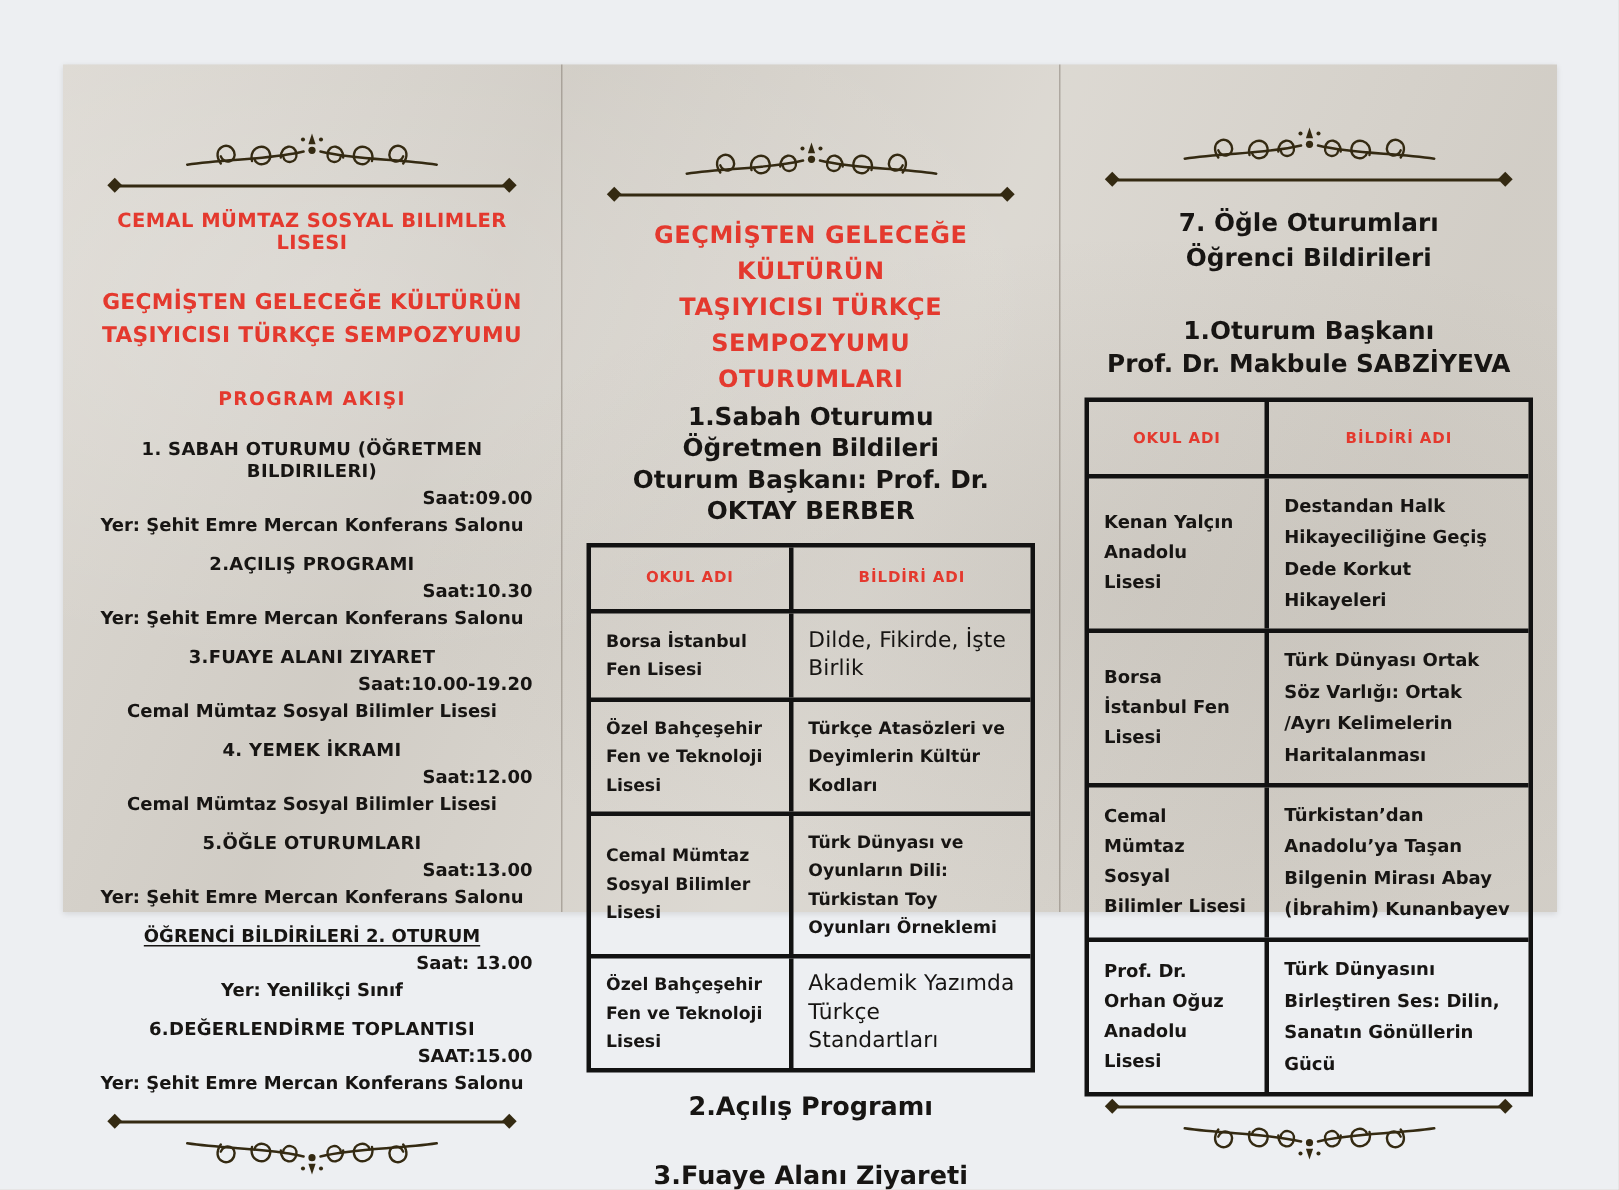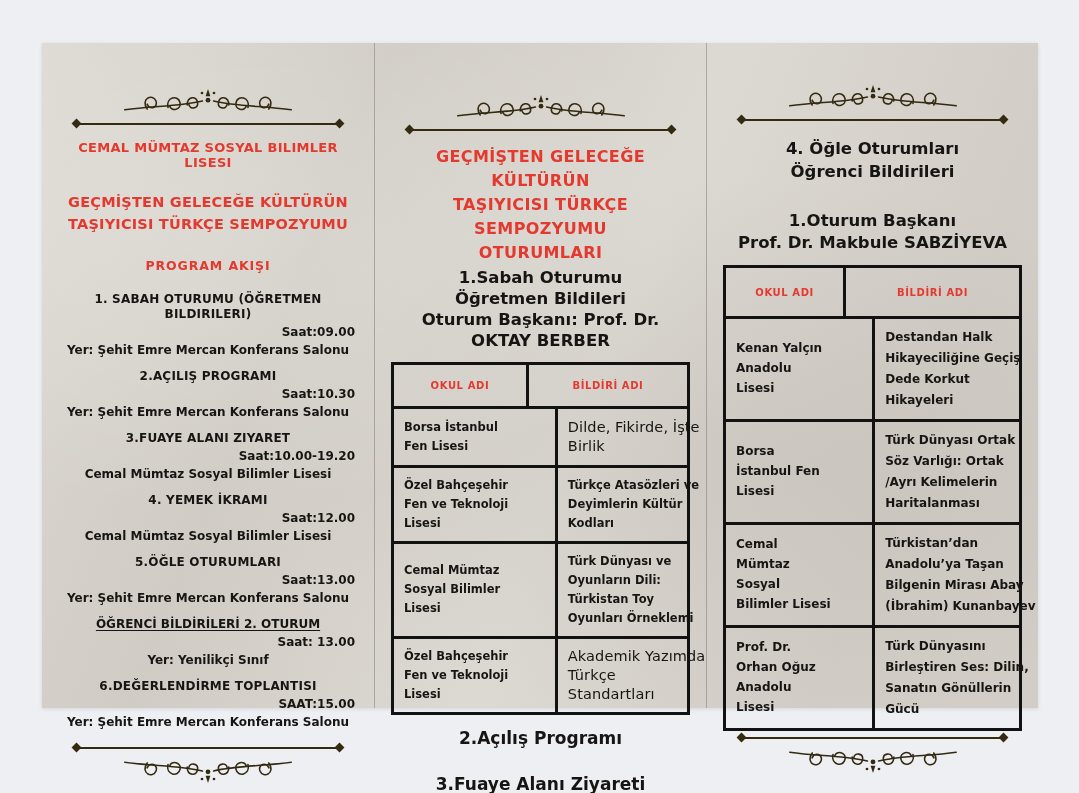--- a/index.html
+++ b/index.html
@@ -3,21 +3,21 @@
 <meta charset="utf-8">
 <style>
   html,body{margin:0;padding:0;}
   body{
     width:1079px;height:793px;overflow:hidden;
     font-family:"DejaVu Sans","Liberation Sans",sans-serif;
     background:var(--page_bg,#edeff2);
   }
   .stage{position:relative;width:1079px;height:793px;background:var(--page_bg,#edeff2);}
   .paper{
-    position:absolute;left:42px;top:43px;width:996px;height:665px;
+    position:absolute;left:42px;top:43px;width:996px;height:565px;
     display:flex;
     background:
       radial-gradient(ellipse at 18% 28%, rgba(255,255,255,.20), transparent 42%),
       radial-gradient(ellipse at 72% 62%, rgba(110,102,90,.10), transparent 48%),
       linear-gradient(112deg, rgba(255,255,255,.10) 0%, rgba(95,88,76,.07) 28%, rgba(255,255,255,.09) 55%, rgba(95,88,76,.06) 82%),
       var(--paper_bg,#d9d5ce);
     box-shadow:0 1px 4px rgba(0,0,0,.10);
     color:var(--ink,#171513);
   }
   .panel{
@@ -61,21 +61,21 @@
   
   .rp-ornament{margin-top:38px;}
   .rp-heading{font-size:16.5px;font-weight:800;line-height:23px;margin-top:14px;}
   .rp-chair{font-size:16.5px;font-weight:800;line-height:22px;margin-top:27px;}
 
   
   .table{width:100%;border:3px solid var(--table_border,#121212);margin-top:11px;flex:0 0 auto;}
   .trow{display:grid;}
   .panel-middle .trow{grid-template-columns:45% 55%;}
   .panel-right  .trow{grid-template-columns:40% 60%;}
-  .trow + .trow{border-top:3px solid var(--table_border,#121212);gap:29px;}
+  .trow + .trow{border-top:3px solid var(--table_border,#121212);}
   .tcell{display:flex;align-items:center;box-sizing:border-box;padding:8px 10px;}
   .tcell + .tcell{border-left:3px solid var(--table_border,#121212);}
   .cell-head{justify-content:center;color:var(--accent_red,#e4392e);font-weight:800;font-size:10px;letter-spacing:.6px;min-height:41px;}
   .panel-right .cell-head{min-height:48px;}
   .cell-school{font-size:11.5px;font-weight:800;line-height:1.65;}
   .cell-paper{font-size:11.5px;font-weight:800;line-height:1.65;}
   .trow.plain .cell-paper{font-weight:400;font-size:14.5px;line-height:1.3;letter-spacing:.1px;}
   .panel-middle .r1{min-height:56px;}
   .panel-middle .r2{min-height:64px;}
   .panel-middle .r3{min-height:74px;}
@@ -282,21 +282,21 @@
               <circle cx="117.5" cy="10" r="1.7"></circle>
             </g>
           </svg>
         </div>
       <div class="rule">
           <span class="diamond"></span>
           <span class="line"></span>
           <span class="diamond"></span>
         </div>
       <div class="rp-heading center">
-        <div>4. Öğle Oturumları</div>
+        <div>7. Öğle Oturumları</div>
         <div>Öğrenci Bildirileri</div>
       </div>
       <div class="rp-chair center">
         <div>1.Oturum Başkanı</div>
         <div>Prof. Dr. Makbule SABZİYEVA</div>
       </div>
       <div class="table">
         <div class="trow">
           <div class="tcell cell-head">OKUL ADI</div>
           <div class="tcell cell-head">BİLDİRİ ADI</div>

